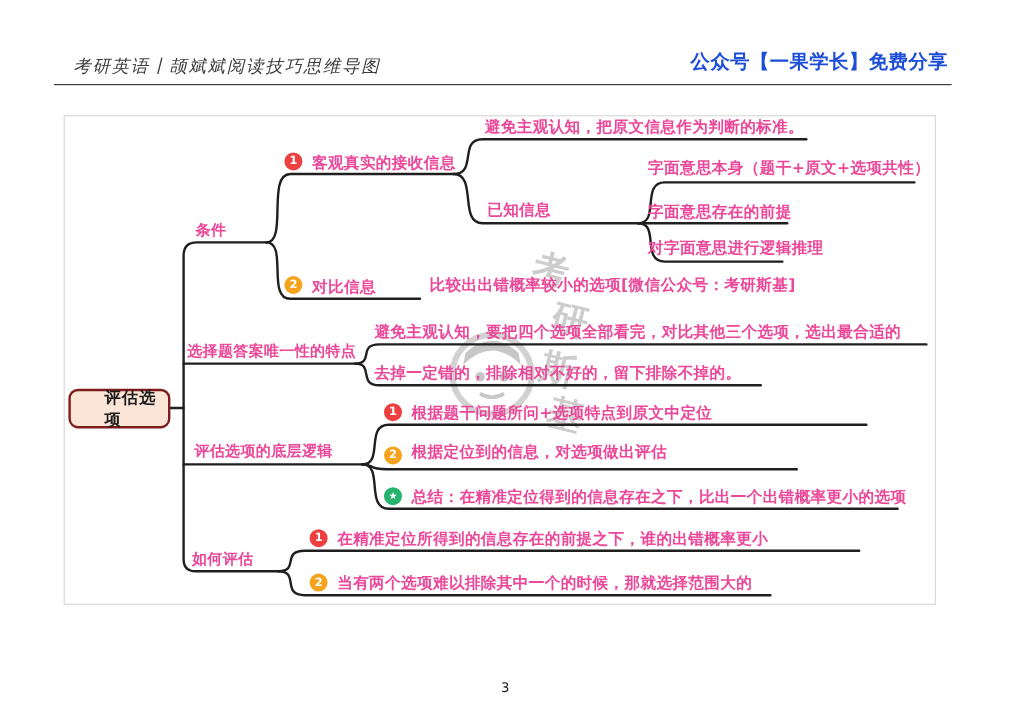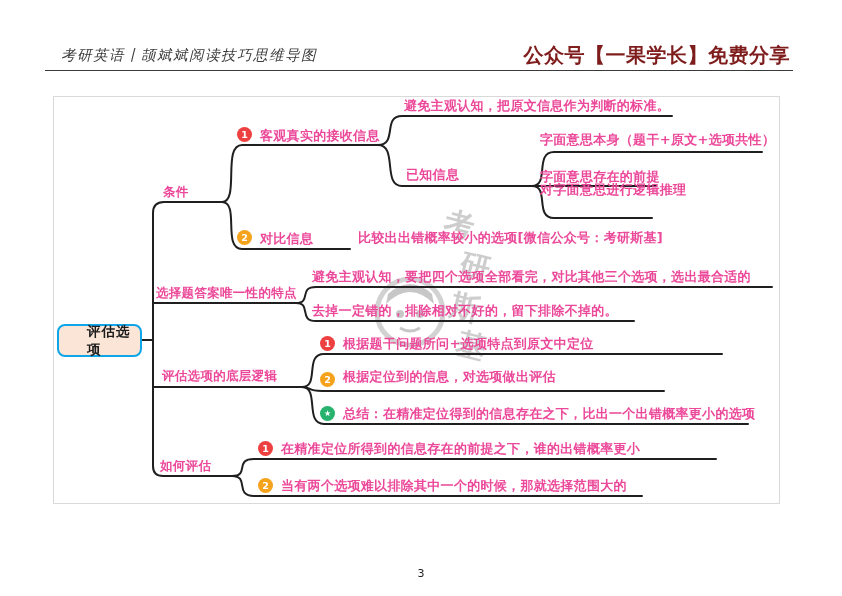--- a/index.html
+++ b/index.html
@@ -8,38 +8,38 @@
   #page { position: relative; width: 842px; height: 596px; background: #fff; }
 
   
   .hdr-left {
     position: absolute; left: 61px; top: 46px;
     font-family: "Liberation Serif", serif; font-style: italic;
     font-size: 14.5px; letter-spacing: 1.5px; color: #3c3c3c;
   }
   .hdr-right {
     position: absolute; right: 52px; top: 42px;
-    font-size: 20px; font-weight: 700; color: #7f1d1d;
+    font-size: 16px; font-weight: 700; color: #1d4ed8;
     letter-spacing: 0.5px;
   }
   .hdr-rule { position: absolute; left: 45px; top: 70px; width: 748px; height: 0; border-top: 1.4px solid #3a3a3a; }
 
   
   .frame { position: absolute; left: 53px; top: 96px; width: 727px; height: 408px; border: 1px solid #d9d9d9; background: #fff; }
 
   
   svg.wires { position: absolute; left: 0; top: 0; width: 842px; height: 596px; }
   svg.wires path { stroke: #1f1f1f; stroke-width: 2; fill: none; stroke-linecap: round; }
 
   
   .node { position: absolute; font-size: 13px; font-weight: 600; color: #ec4899; white-space: nowrap; letter-spacing: 0.3px; }
   .node.small { font-size: 12.5px; }
   .root {
     position: absolute; left: 57px; top: 324px; width: 85px; height: 33px;
-    background: #fbe5d6; border: 2px solid #0ea5e9; border-radius: 8px;
+    background: #fbe5d6; border: 2px solid #7f1d1d; border-radius: 8px;
     display: flex; align-items: center; justify-content: center;
     font-size: 13.5px; font-weight: 700; letter-spacing: 1px; color: #1c1c1c; padding-left: 28px;
   }
   .badge {
     position: absolute; width: 15px; height: 15px; border-radius: 50%;
     color: #fff; font-size: 9.5px; font-weight: 700; text-align: center; line-height: 15px;
   }
   .badge.red    { background: #ed4040; }
   .badge.orange { background: #f5a31d; }
   .badge.green  { background: #27b36e; font-size: 8px; }
@@ -109,21 +109,21 @@
 
   <div class="node small" style="left:163px; top:184px;">条件</div>
 
   <span class="badge red" style="left:237px; top:127px;">1</span>
   <div class="node" style="left:260px; top:127px;">客观真实的接收信息</div>
 
   <div class="node" style="left:404px; top:97px;">避免主观认知，把原文信息作为判断的标准。</div>
   <div class="node" style="left:406px; top:166px;">已知信息</div>
   <div class="node" style="left:540px; top:131px;">字面意思本身（题干+原文+选项共性）</div>
   <div class="node" style="left:540px; top:168px;">字面意思存在的前提</div>
-  <div class="node" style="left:540px; top:181px;text-align:right;">对字面意思进行逻辑推理</div>
+  <div class="node" style="left:540px; top:198px;text-align:right;">对字面意思进行逻辑推理</div>
 
   <span class="badge orange" style="left:237px; top:230px;">2</span>
   <div class="node" style="left:260px; top:230px;">对比信息</div>
   <div class="node" style="left:358px; top:229px;">比较出出错概率较小的选项[微信公众号：考研斯基]</div>
 
   <div class="node small" style="left:156px; top:285px;">选择题答案唯一性的特点</div>
   <div class="node" style="left:312px; top:268px;">避免主观认知，要把四个选项全部看完，对比其他三个选项，选出最合适的</div>
   <div class="node" style="left:312px; top:302px;">去掉一定错的，排除相对不好的，留下排除不掉的。</div>
 
   <div class="node small" style="left:162px; top:368px;">评估选项的底层逻辑</div>

